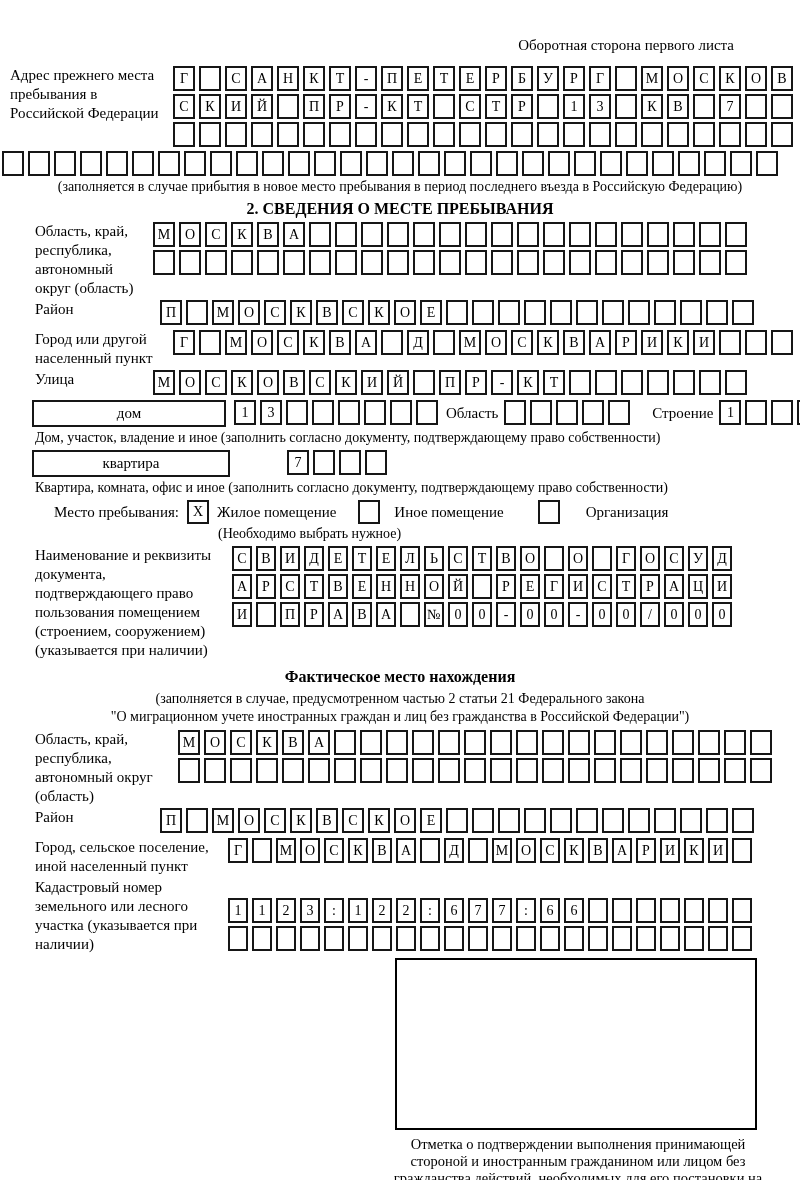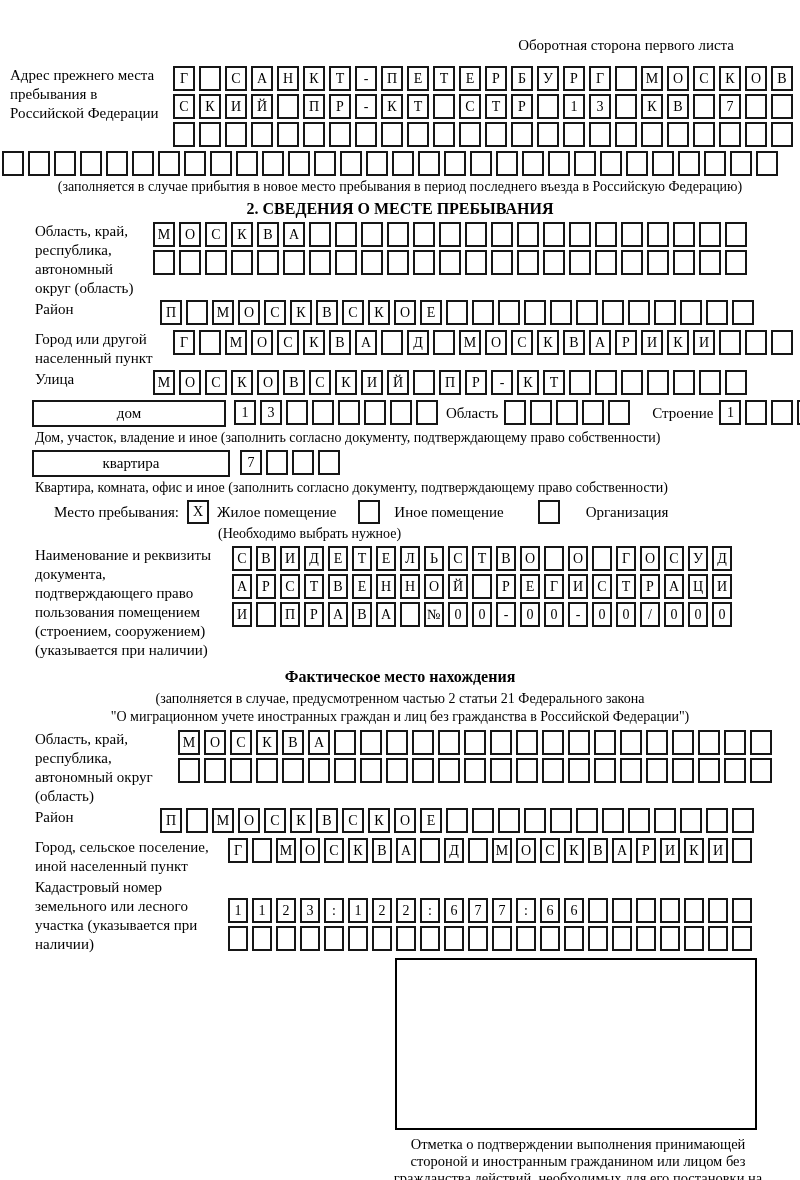--- a/index.html
+++ b/index.html
@@ -338,21 +338,21 @@
     <div class="inline-lbl" style="margin:0 6px 0 18px;">Строение</div>
     <div class="cells">
         <span class="cell">1</span>
         <span class="cell"></span>
         <span class="cell"></span>
         <span class="cell"></span>
       </div>
   </div>
   <div class="caption-left">Дом, участок, владение и иное (заполнить согласно документу, подтверждающему право собственности)</div>
 
-  <div class="hrow" style="padding-left:32px;">
+  <div class="hrow" style="padding-left:32px;gap:47px;">
     <div class="wide-box" style="width:198px;margin-right:10px;">квартира</div>
     <div class="cells">
         <span class="cell">7</span>
         <span class="cell"></span>
         <span class="cell"></span>
         <span class="cell"></span>
       </div>
   </div>
   <div class="caption-left">Квартира, комната, офис и иное (заполнить согласно документу, подтверждающему право собственности)</div>
 

